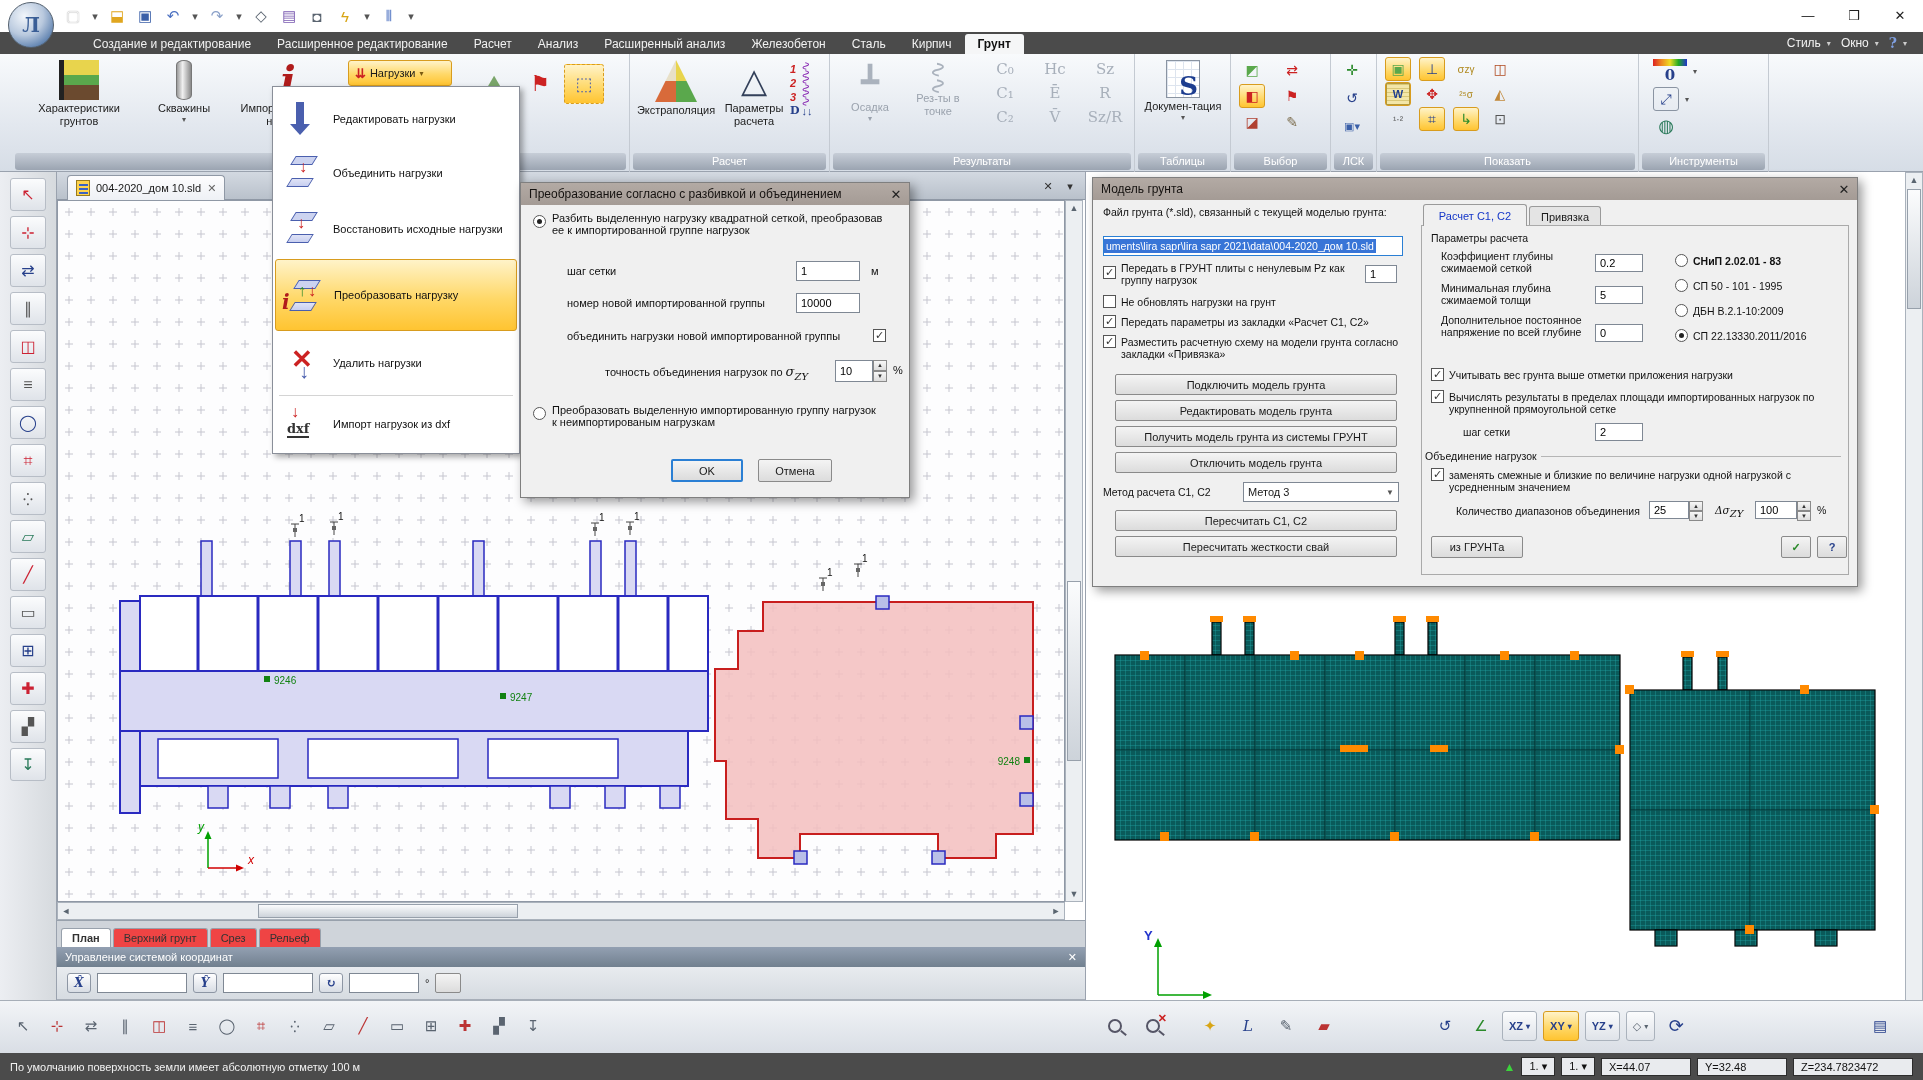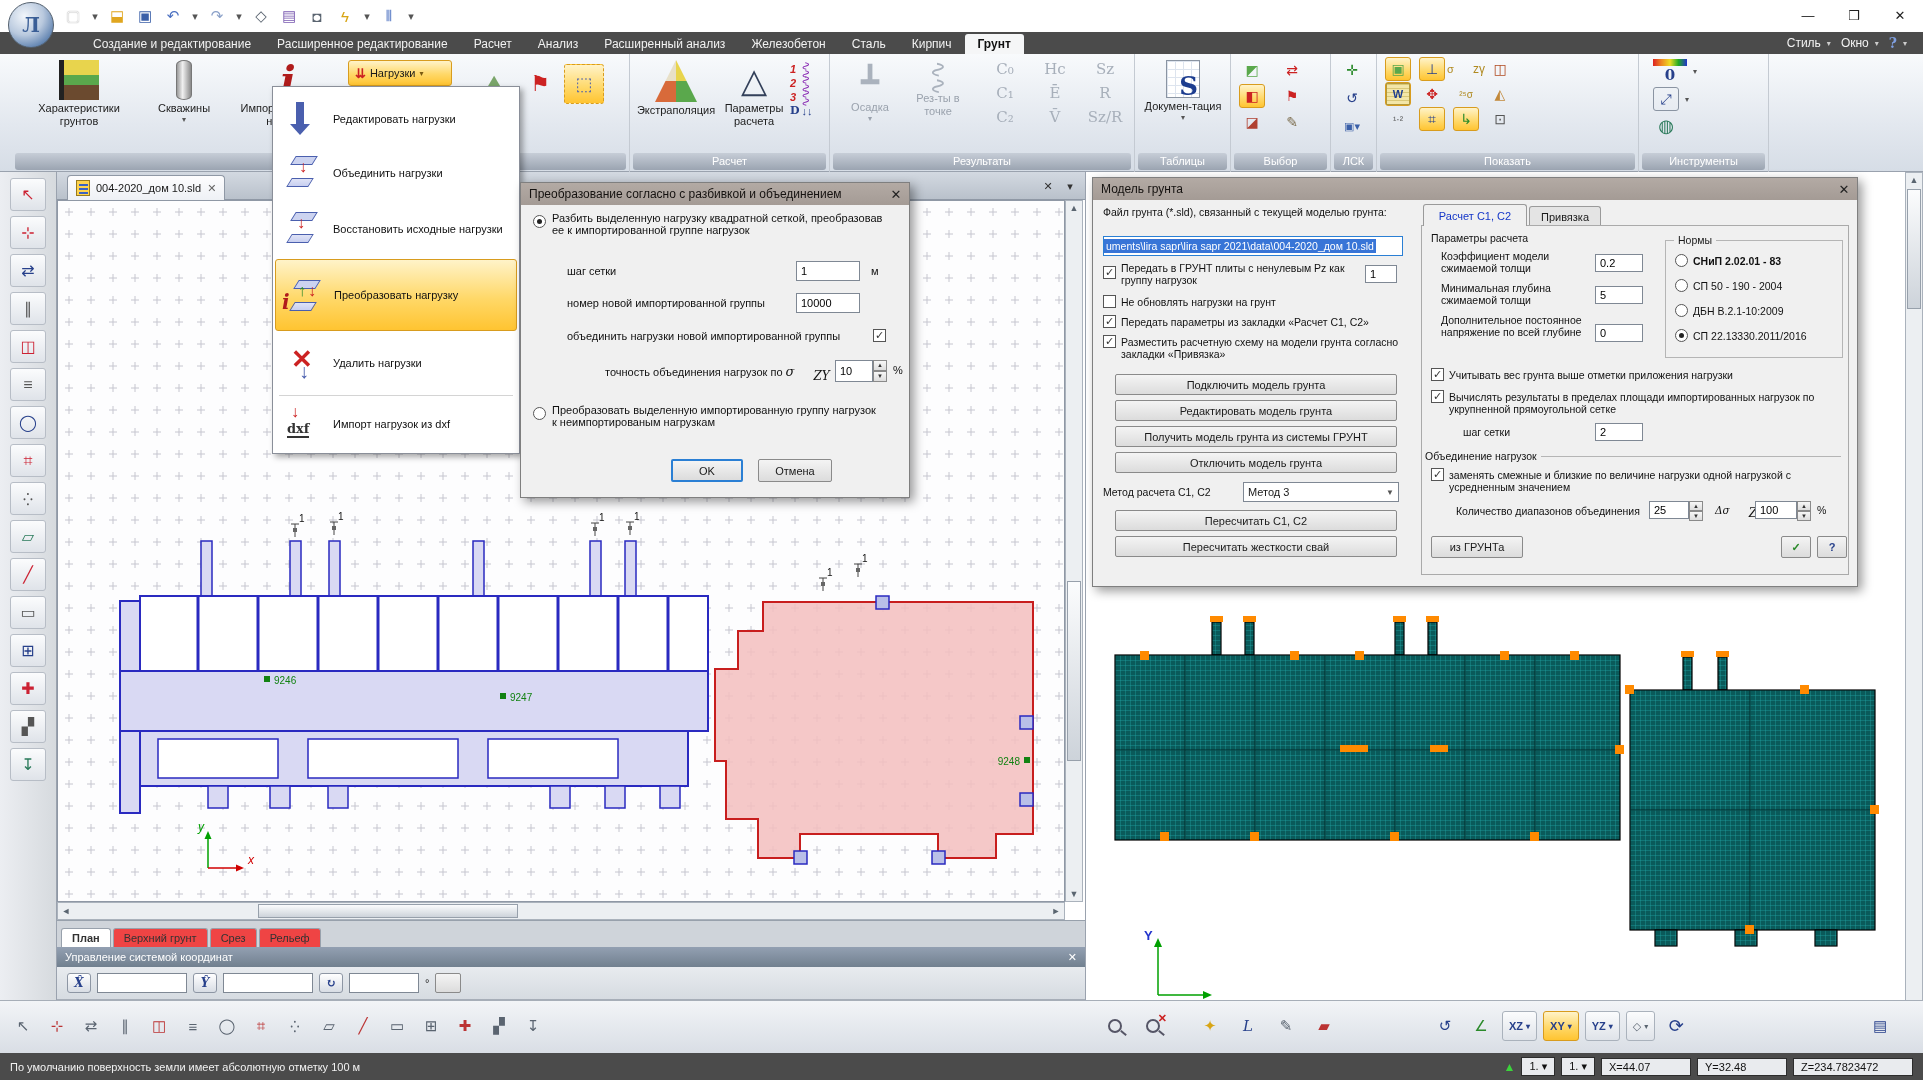--- a/index.html
+++ b/index.html
@@ -150,21 +150,21 @@
     font-size:15px;color:#5a6470;}
   .btbtn.red{color:#b33;}
   .planebtn{height:30px;padding:0 6px;border:1px solid #aab2bc;border-radius:3px;display:inline-flex;
     align-items:center;gap:3px;background:linear-gradient(#fbfcfd,#dfe3e9);font-weight:bold;color:#27408b;}
   .planebtn.hl{background:linear-gradient(#fff3c9,#ffd868 55%,#ffc431);border-color:#d89c1e;}
   .statusbar{left:0;top:1053px;width:1923px;height:27px;background:#4b4b4b;color:#f2f2f2;
     display:flex;align-items:center;padding:0 10px;font-size:11px;justify-content:space-between;}
   .sfield{background:#e9ebee;border:1px solid #2c2c2c;color:#111;padding:2px 7px;font-size:11px;white-space:nowrap;}
   .mag{position:relative;width:14px;height:14px;border:2px solid #556;border-radius:50%;}
   .mag::after{content:"";position:absolute;left:10px;top:11px;width:7px;height:2px;background:#556;transform:rotate(40deg);}
-  sub{font-size:12px;padding-left:19px;}
+  sub{font-size:10px;}
 </style>
 </head>
 <body>
 
 <div id="app">
 
   <div class="abs app-logo">Л</div>
   <div class="abs qat">
     <span class="qicon" style="color:#fff;text-shadow:0 0 1px #777;">▢</span>
     <span class="qicon small">▾</span>
@@ -698,34 +698,31 @@
 
     <div class="ptab active" style="left:330px;width:104px;">
       <span>Расчет C1, C2</span>
     </div>
     <div class="ptab" style="left:436px;top:28px;width:72px;">
       <span>Привязка</span>
     </div>
     <div class="abs" style="left:328px;top:47px;width:428px;height:350px;border:1px solid #aaa;background:#f0f0f0;"></div>
 
     <span class="lbl panel-lbl" style="left:338px;top:54px;">Параметры расчета</span>
-    <span class="lbl panel-lbl" style="left:348px;top:72px;width:148px;">Коэффициент модели сжимаемой толщи</span>
+    <span class="lbl panel-lbl" style="left:348px;top:72px;width:148px;">Коэффициент глубины сжимаемой сеткой</span>
     <input class="tf" style="position: absolute; left: 502px; top: 76px; width: 48px; height: 18px;" value="0.2">
     <span class="lbl panel-lbl" style="left:348px;top:104px;width:148px;">Минимальная глубина сжимаемой толщи</span>
     <input class="tf" style="position: absolute; left: 502px; top: 108px; width: 48px; height: 18px;" value="5">
     <span class="lbl panel-lbl" style="left:348px;top:136px;width:148px;">Дополнительное постоянное напряжение по всей глубине</span>
     <input class="tf" style="position: absolute; left: 502px; top: 146px; width: 48px; height: 18px;" value="0">
 
-    <div class="grp" style="left:572px;top:62px;width:178px;height:118px;">
-      <span class="grp-title">Нормы</span>
-    </div>
     <span class="rad" style="left:582px;top:76px;"></span>
     <span class="lbl panel-lbl" style="left:600px;top:77px;font-weight:bold;">СНиП 2.02.01 - 83</span>
     <span class="rad" style="left:582px;top:101px;"></span>
-    <span class="lbl panel-lbl" style="left:600px;top:102px;">СП 50 - 190 - 2004</span>
+    <span class="lbl panel-lbl" style="left:600px;top:102px;">СП 50 - 101 - 1995</span>
     <span class="rad" style="left:582px;top:126px;"></span>
     <span class="lbl panel-lbl" style="left:600px;top:127px;">ДБН В.2.1-10:2009</span>
     <span class="rad on" style="left:582px;top:151px;"></span>
     <span class="lbl panel-lbl" style="left:600px;top:152px;">СП 22.13330.2011/2016</span>
 
     <span class="cbx" style="left:338px;top:190px;">✓</span>
     <span class="lbl panel-lbl" style="left:356px;top:191px;width:390px;">Учитывать вес грунта выше отметки приложения нагрузки</span>
     <span class="cbx" style="left:338px;top:212px;">✓</span>
     <span class="lbl panel-lbl" style="left:356px;top:213px;width:395px;">Вычислять результаты в пределах площади импортированных нагрузок по укрупненной прямоугольной сетке</span>
     <span class="lbl panel-lbl" style="left:370px;top:248px;">шаг сетки</span>

